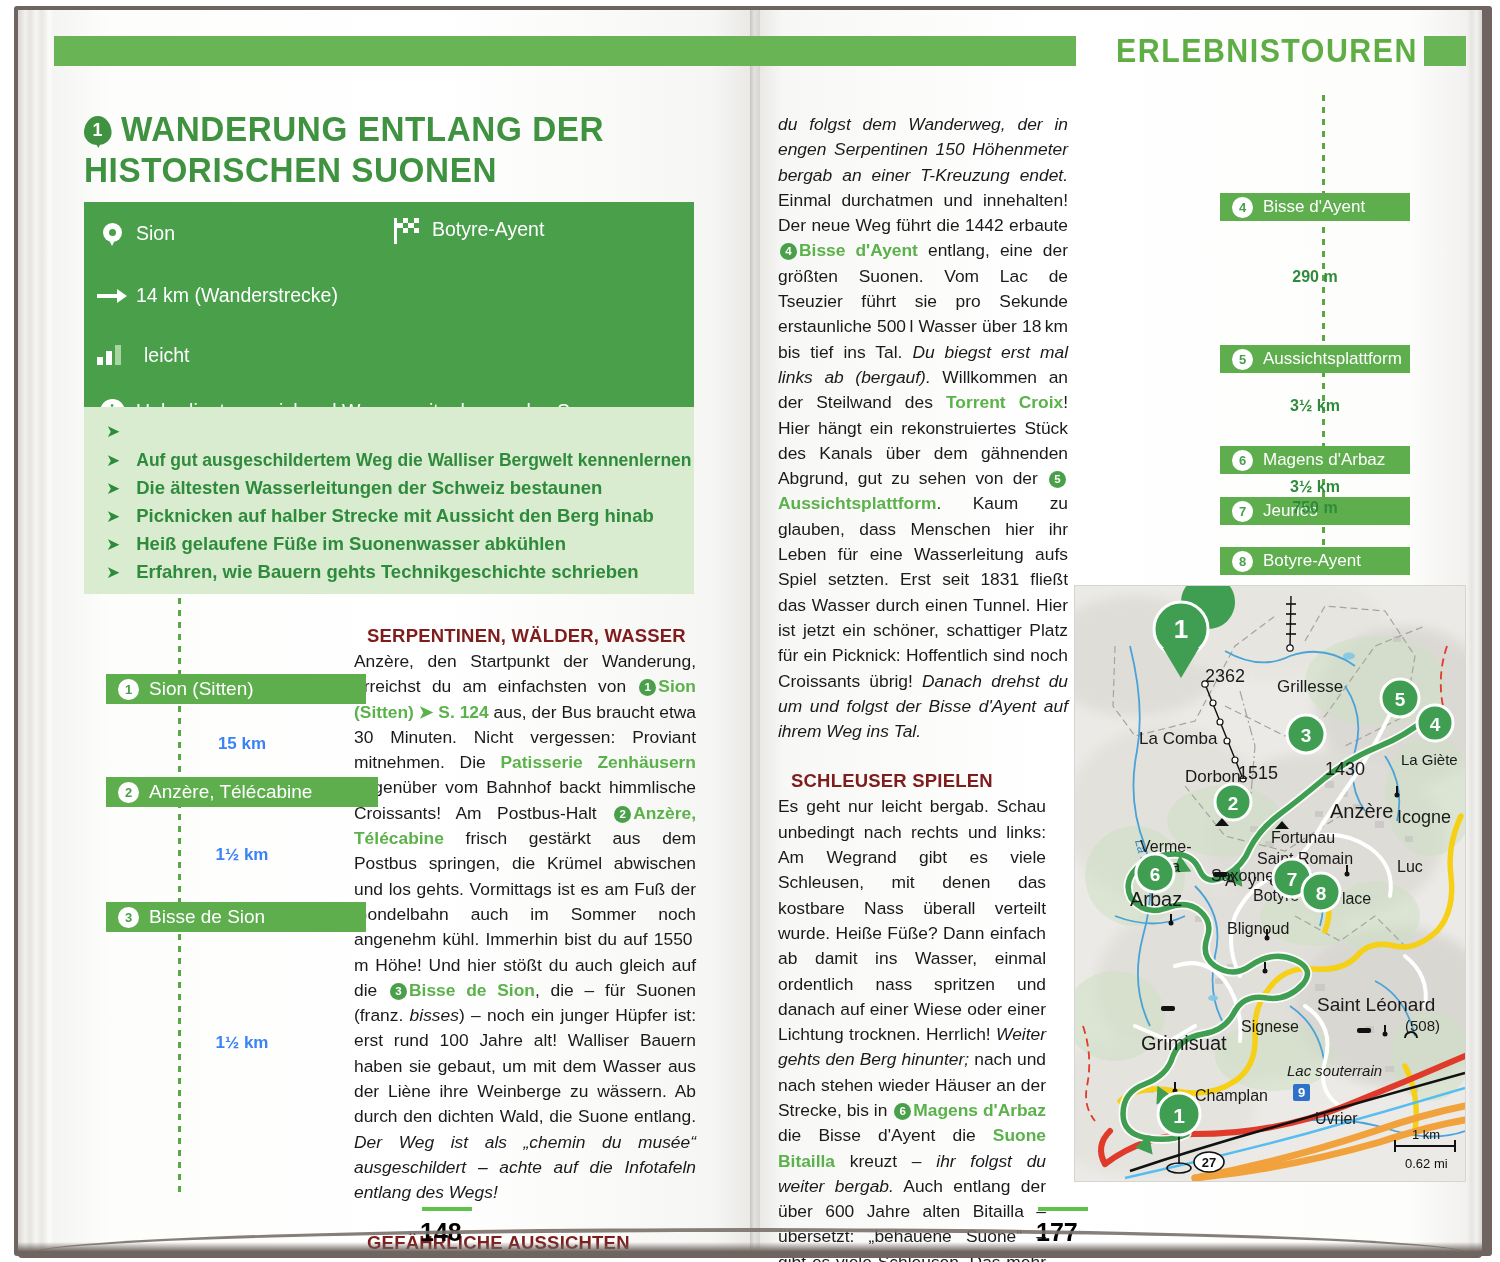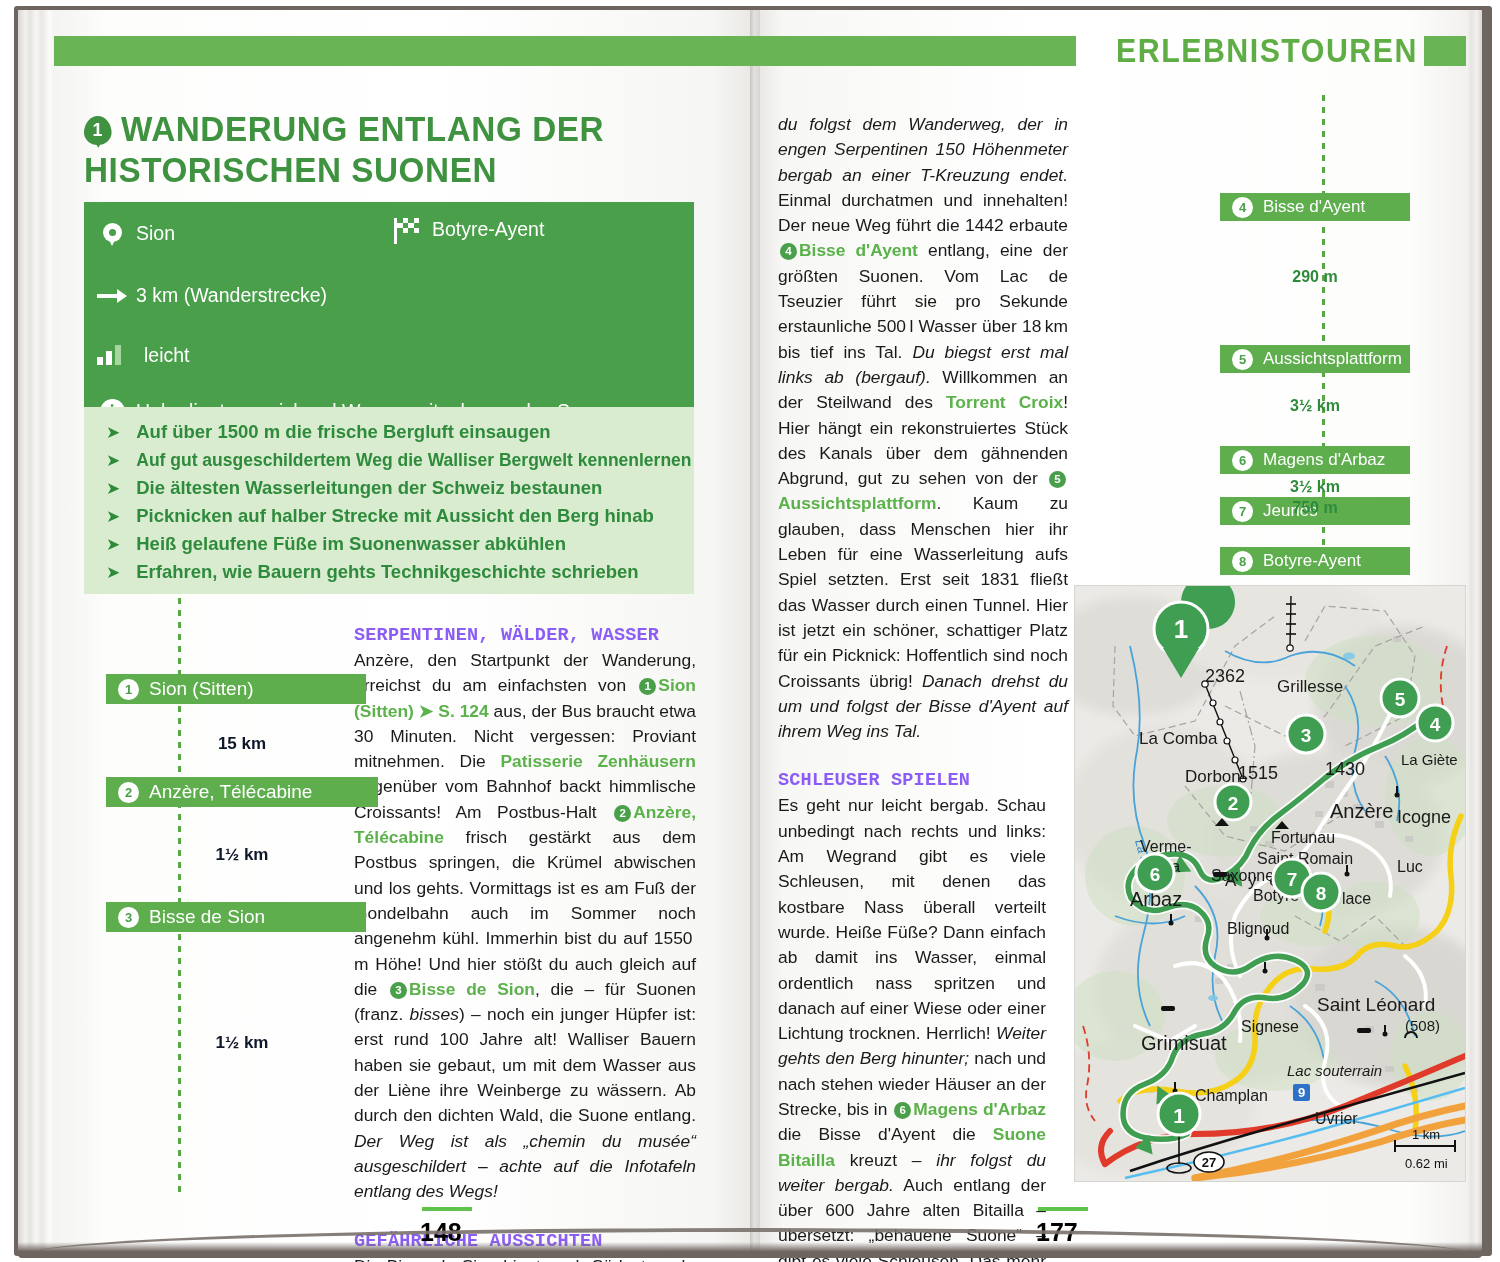--- a/index.html
+++ b/index.html
@@ -99,29 +99,29 @@
 
   
   .tl-dots{position:absolute;left:178px;top:588px;width:3px;height:600px;
     background-image:linear-gradient(#5aa845 50%,transparent 0);background-size:3px 12px;}
   .tl-stop{position:absolute;left:52px;width:260px;height:30px;background:#5fae4e;color:#fff;
     display:flex;align-items:center;}
   .tl-stop.wide{width:272px;}
   .tl-badge{width:21px;height:21px;border-radius:50%;background:#fff;color:#4a9f4b;font-size:13px;
     font-weight:bold;line-height:21px;text-align:center;margin:0 10px 0 12px;flex:0 0 21px;}
   .tl-label{font-size:19px;font-family:"Liberation Sans Narrow","Liberation Sans",sans-serif;white-space:nowrap;}
-  .tl-dist{position:absolute;left:52px;width:272px;height:26px;color:#0f172a;font-size:17px;font-weight:bold;
+  .tl-dist{position:absolute;left:52px;width:272px;height:26px;color:#3b82f6;font-size:17px;font-weight:bold;
     text-align:center;line-height:26px;font-family:"Liberation Sans Narrow","Liberation Sans",sans-serif;}
   .tl-dist:before{content:"";position:absolute;left:0;top:3px;width:272px;height:19px;background:#c8e3bc;
     border-radius:40% 55% 45% 60%/60% 40% 55% 45%;z-index:-1;opacity:.95;}
 
   
   .lcol{position:absolute;left:300px;top:615px;width:342px;}
-  .subhead{color:#8b5cf6;font-weight:bold;font-size:18.5px;letter-spacing:.2px;margin:0 0 2px 0;
-    font-family:Liberation Mono, monospace;}
+  .subhead{color:#7f1d1d;font-weight:bold;font-size:18.5px;letter-spacing:.2px;margin:0 0 2px 13px;
+    font-family:Liberation Sans, sans-serif;}
   .body{font-size:17.4px;line-height:25.3px;color:#1a1a1a;text-align:justify;
     font-family:"Liberation Sans Narrow","Liberation Sans",sans-serif;}
   .g{color:#5bb14a;font-weight:bold;}
   .it{font-style:italic;}
   .num{display:inline-block;width:17px;height:17px;border-radius:50%;background:#4a9f4b;color:#fff;
     font-size:11.5px;line-height:17px;text-align:center;font-weight:bold;vertical-align:1px;margin:0 2px;}
 
   
   .rp{position:absolute;left:754px;top:10px;width:712px;height:1242px;}
   .rcol{position:absolute;left:24px;top:102px;width:290px;}
@@ -177,21 +177,21 @@
         <span class="ib-ico">
           <span class="ico-pin"><span class="b"></span><span class="t"></span><span class="h"></span></span>
         </span>
         <span class="ib-txt">Sion</span>
       </div>
 
       <div class="ib-row" style="left:4px;top:80px;width:330px;">
         <span class="ib-ico">
           <span class="ico-arrow"><span class="s"></span><span class="hd"></span></span>
         </span>
-        <span class="ib-txt">3 km (Wanderstrecke)</span>
+        <span class="ib-txt">14 km (Wanderstrecke)</span>
       </div>
 
       <div class="ib-row" style="left:4px;top:140px;width:300px;">
         <span class="ib-ico">
           <span class="ico-bars"><i></i><i></i><i></i></span>
         </span>
         <span class="ib-txt" style="margin-left:8px;">leicht</span>
       </div>
 
       <div class="ib-row" style="left:4px;top:196px;width:560px;">
@@ -216,21 +216,20 @@
           </span>
         </span>
         <span class="ib-txt">Botyre-Ayent</span>
       </div>
 
     </div>
 
     <div class="hlbox">
       <div class="hl" style="top:14px;">
           <span class="ar">➤</span>
-          <span class="tx">Auf über 1500 m die frische Bergluft einsaugen</span>
         </div>
       <div class="hl" style="top:42px;">
           <span class="ar">➤</span>
           <span class="tx" style="font-size:17.5px;">Auf gut ausgeschildertem Weg die Walliser Bergwelt kennenlernen</span>
         </div>
       <div class="hl" style="top:70px;">
           <span class="ar">➤</span>
           <span class="tx">Die ältesten Wasserleitungen der Schweiz bestaunen</span>
         </div>
       <div class="hl" style="top:98px;">

